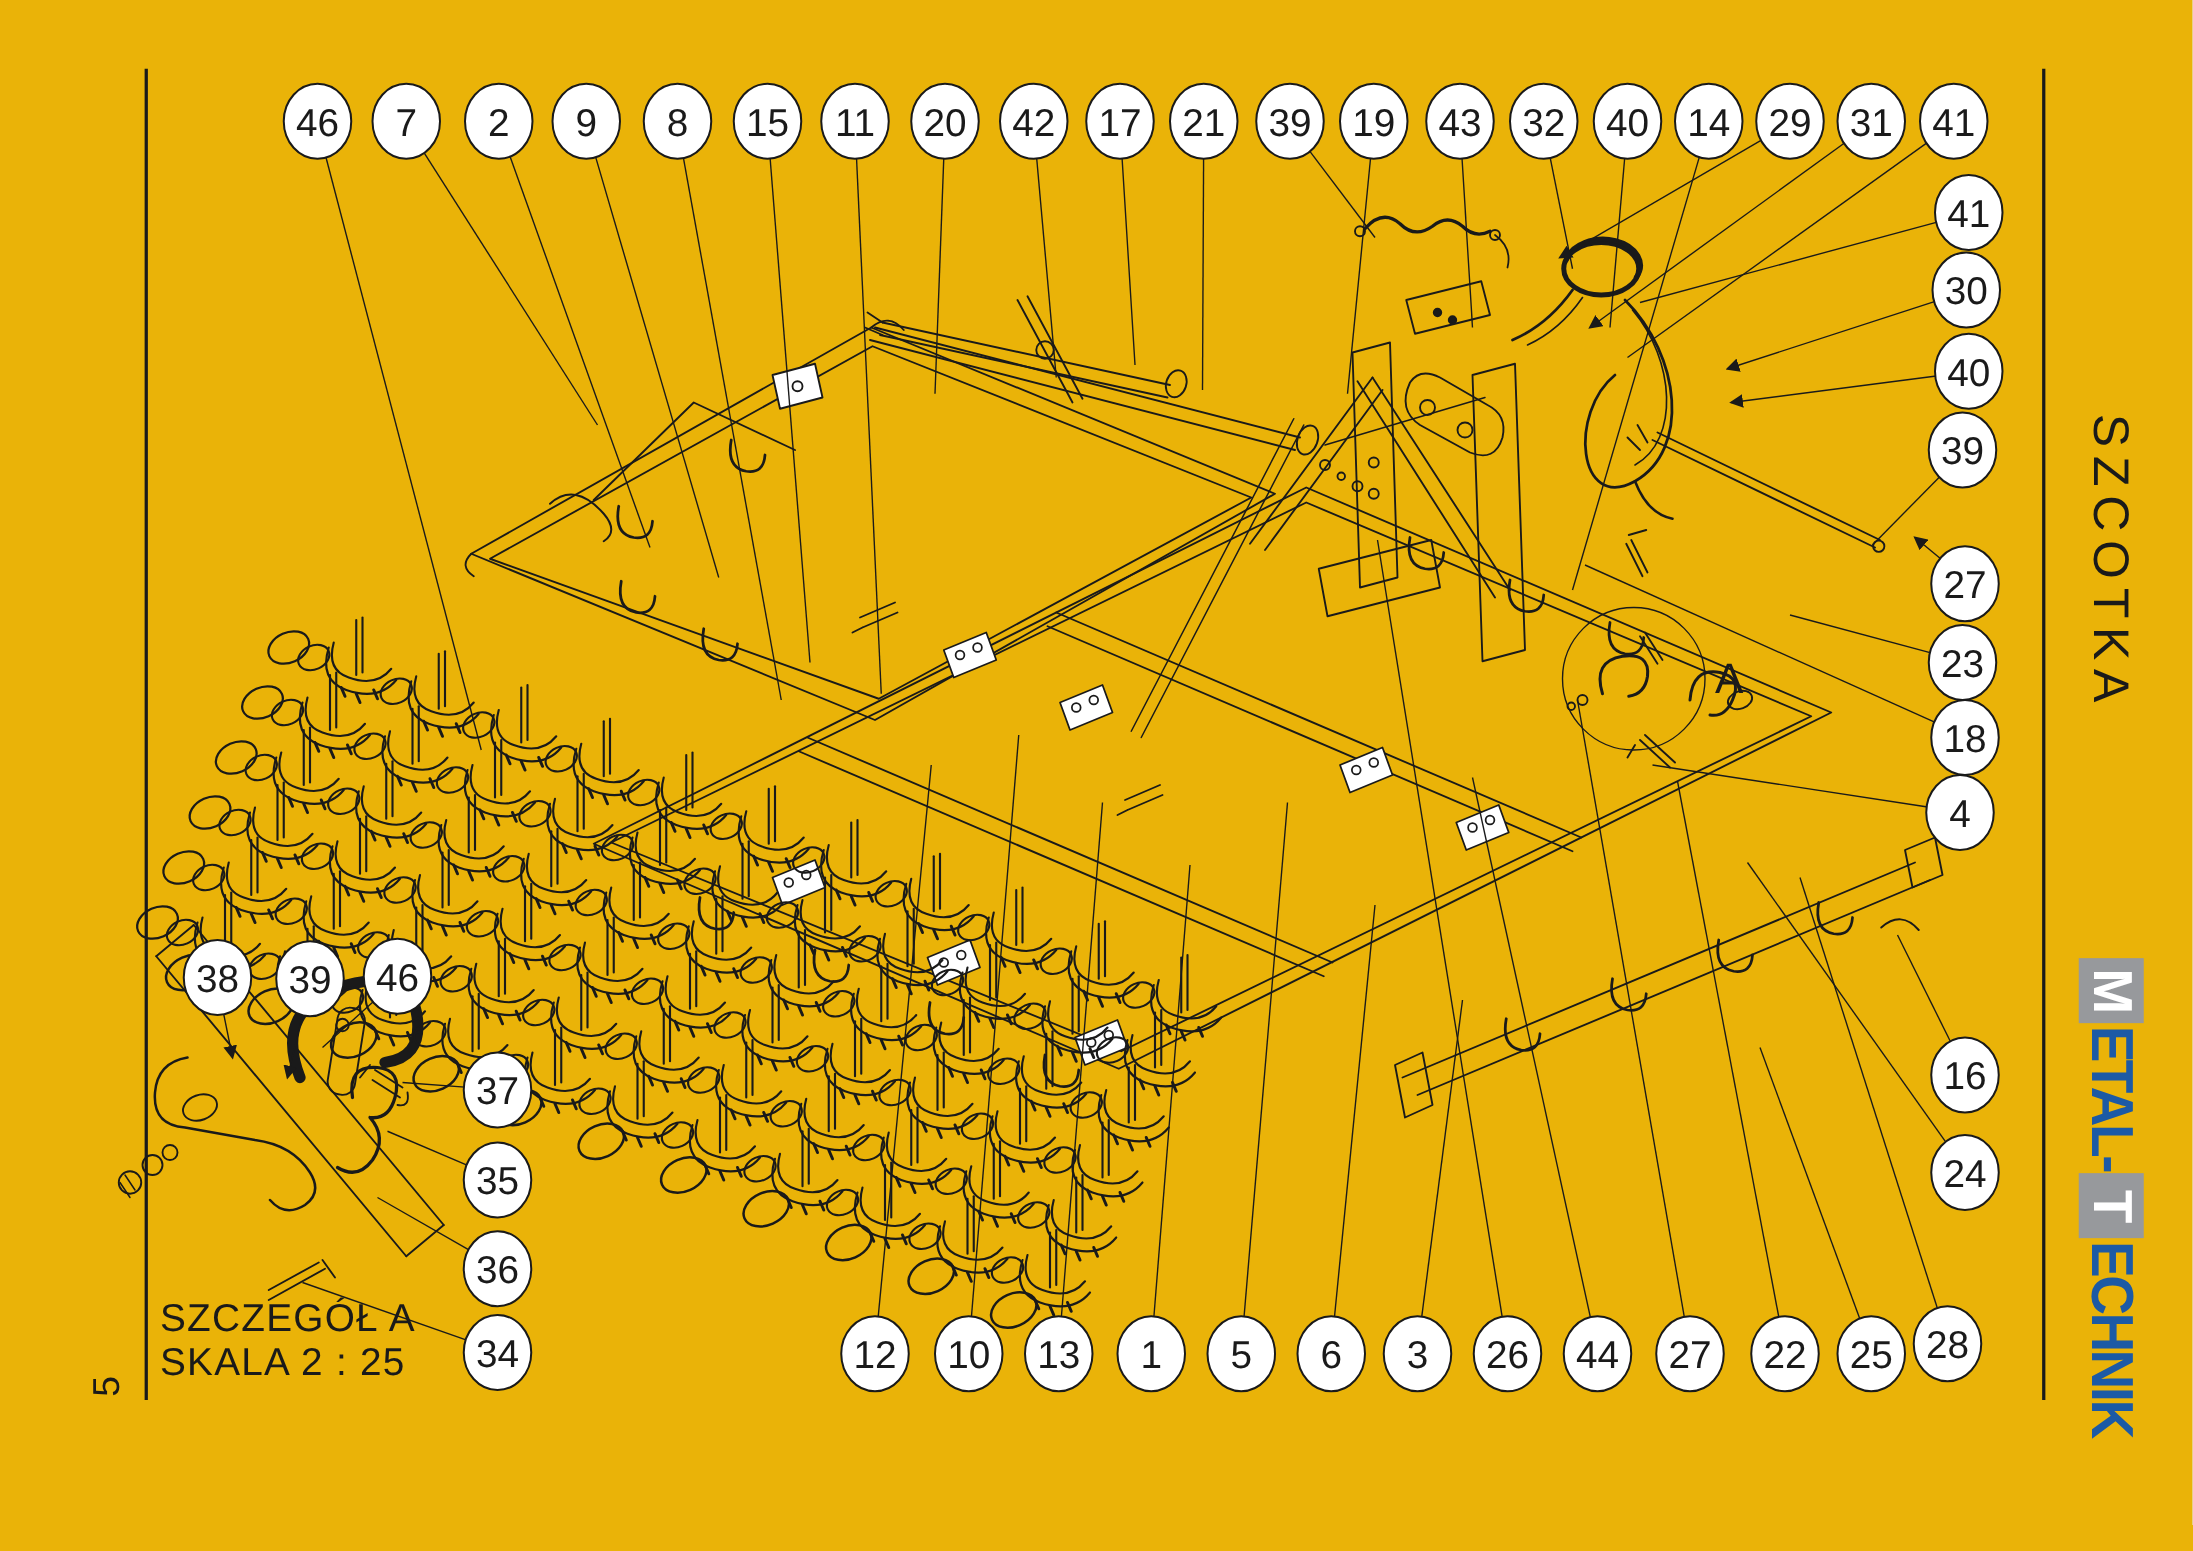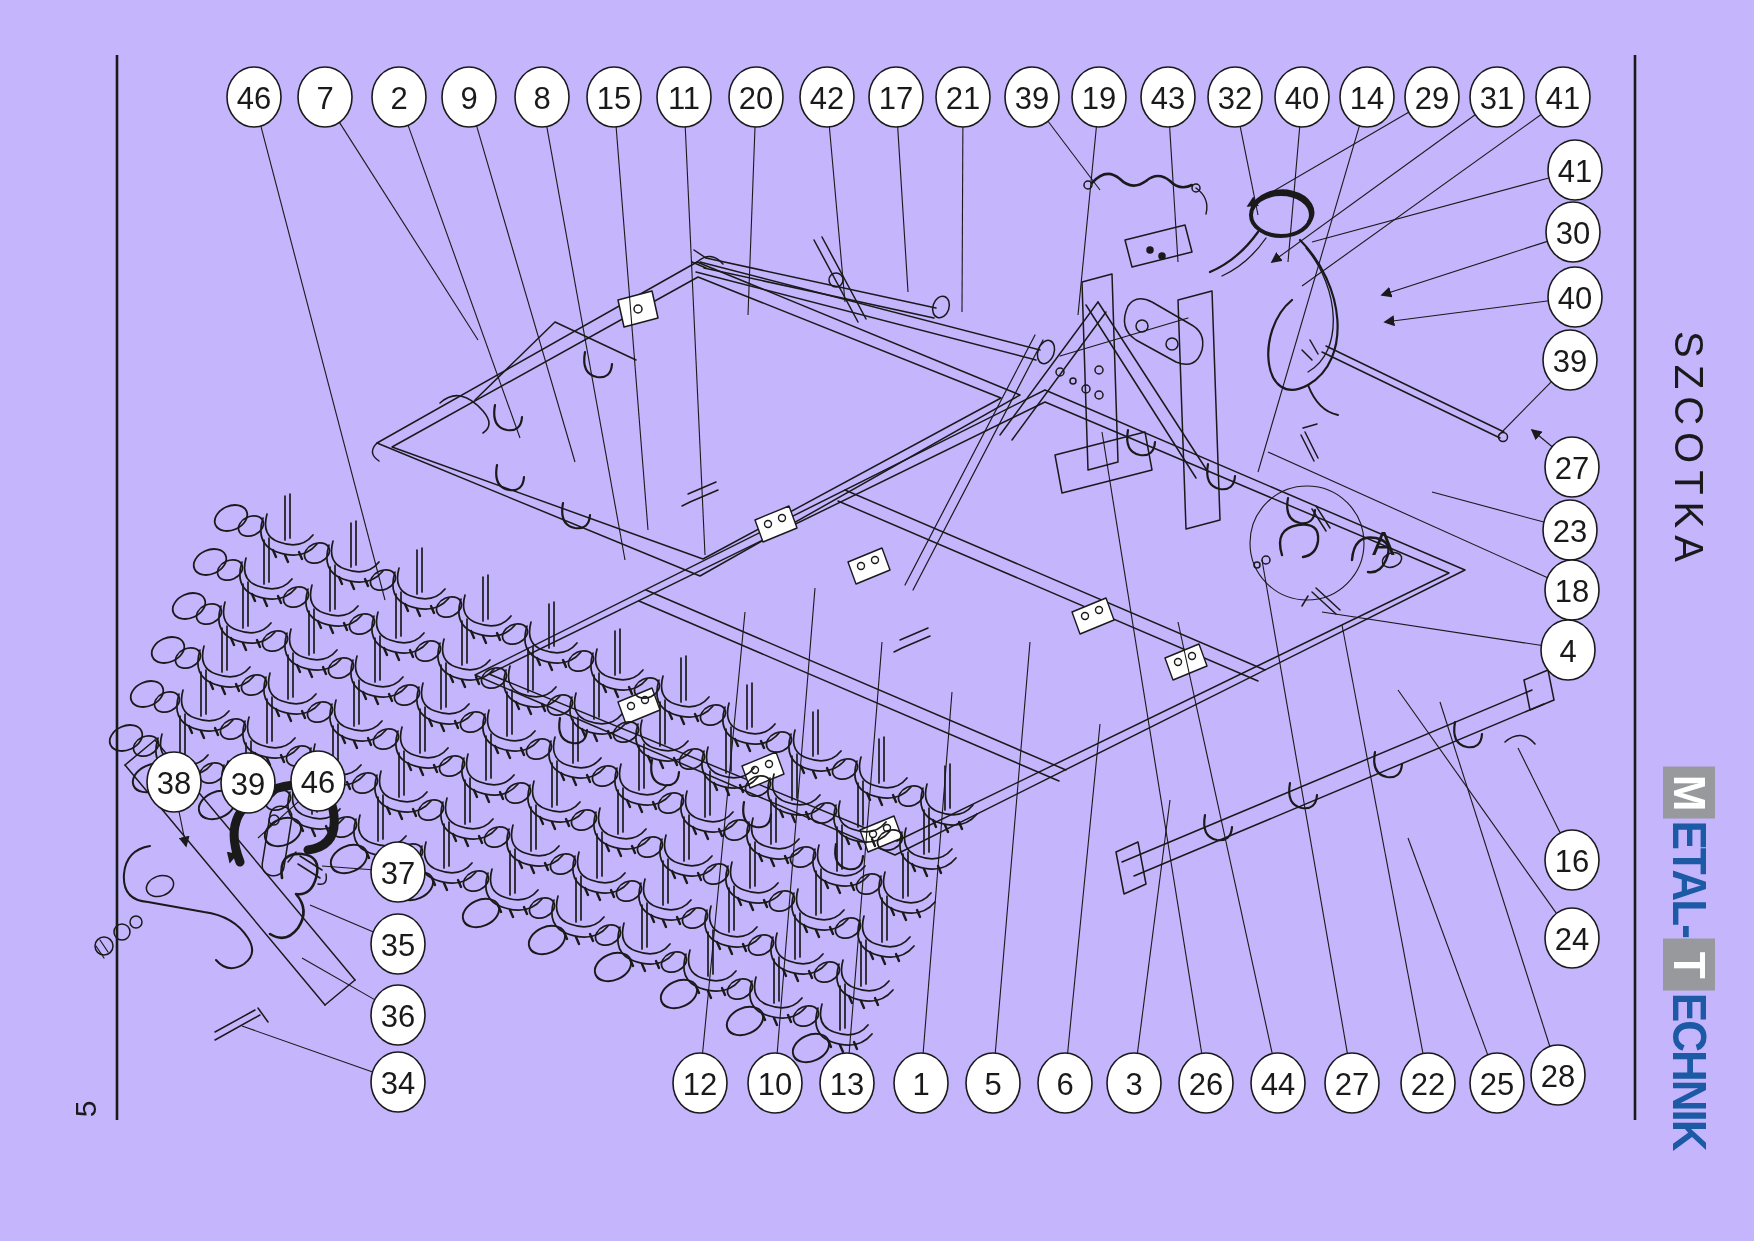--- a/index.html
+++ b/index.html
@@ -1,16 +1,16 @@
 <!DOCTYPE html>
 <html><head>
 <meta charset="utf-8">
 <style>
   html,body{margin:0;padding:0;background:#e8e8e8;font-family:"Liberation Sans",sans-serif;}
-  .sheet{position:relative;width:1754px;height:1241px;background:#c4b5fd;overflow:hidden;margin:0 auto;}
+  .sheet{position:relative;width:1754px;height:1241px;background:#eab308;overflow:hidden;margin:0 auto;}
   svg text{font-family:"Liberation Sans",sans-serif;}
   .overlay{position:absolute;color:#1a1a1a;white-space:nowrap;}
   .side-title{left:1688px;top:450px;transform:translate(-50%,-50%) rotate(90deg);
     font-size:40px;letter-spacing:7px;font-weight:400;}
   .detail-caption{left:128px;top:1038px;line-height:1.12;font-size:31px;letter-spacing:1px;}
   .page-num{left:78px;top:1092px;transform:rotate(-90deg);font-size:30px;}
   .detail-marker{left:1372px;top:524px;font-size:34px;}
   .logo{left:1689px;top:957px;transform:translate(-50%,-50%) rotate(90deg);
     display:flex;align-items:center;font-weight:700;font-size:44px;letter-spacing:-1px;}
   .logo .seg-box{display:inline-flex;align-items:center;justify-content:center;
@@ -430,20 +430,24 @@
         <text x="398" y="945" text-anchor="middle" dominant-baseline="central" font-size="31" fill="#1a1a1a">35</text>
         <ellipse cx="398" cy="1015" rx="27" ry="30" fill="#ffffff" stroke="#1a1a1a" stroke-width="1.6"></ellipse>
         <text x="398" y="1016" text-anchor="middle" dominant-baseline="central" font-size="31" fill="#1a1a1a">36</text>
         <ellipse cx="398" cy="1082" rx="27" ry="30" fill="#ffffff" stroke="#1a1a1a" stroke-width="1.6"></ellipse>
         <text x="398" y="1083" text-anchor="middle" dominant-baseline="central" font-size="31" fill="#1a1a1a">34</text>
       </g>
   </svg>
 
   <div class="overlay side-title">SZCOTKA</div>
 
+  <div class="overlay detail-caption">
+    <div>SZCZEGÓŁ A</div>
+    <div>SKALA 2 : 25</div>
+  </div>
 
   <div class="overlay page-num">5</div>
 
   <div class="overlay detail-marker">A</div>
 
   <div class="overlay logo" id="logo">
       <span class="seg-box" style="background: rgb(151, 153, 156);">M</span>
       <span class="seg-blue" style="color: rgb(28, 90, 165);">ETAL-</span>
       <span class="seg-box" style="background: rgb(151, 153, 156);">T</span>
       <span class="seg-blue" style="color: rgb(28, 90, 165);">ECHNIK</span>

